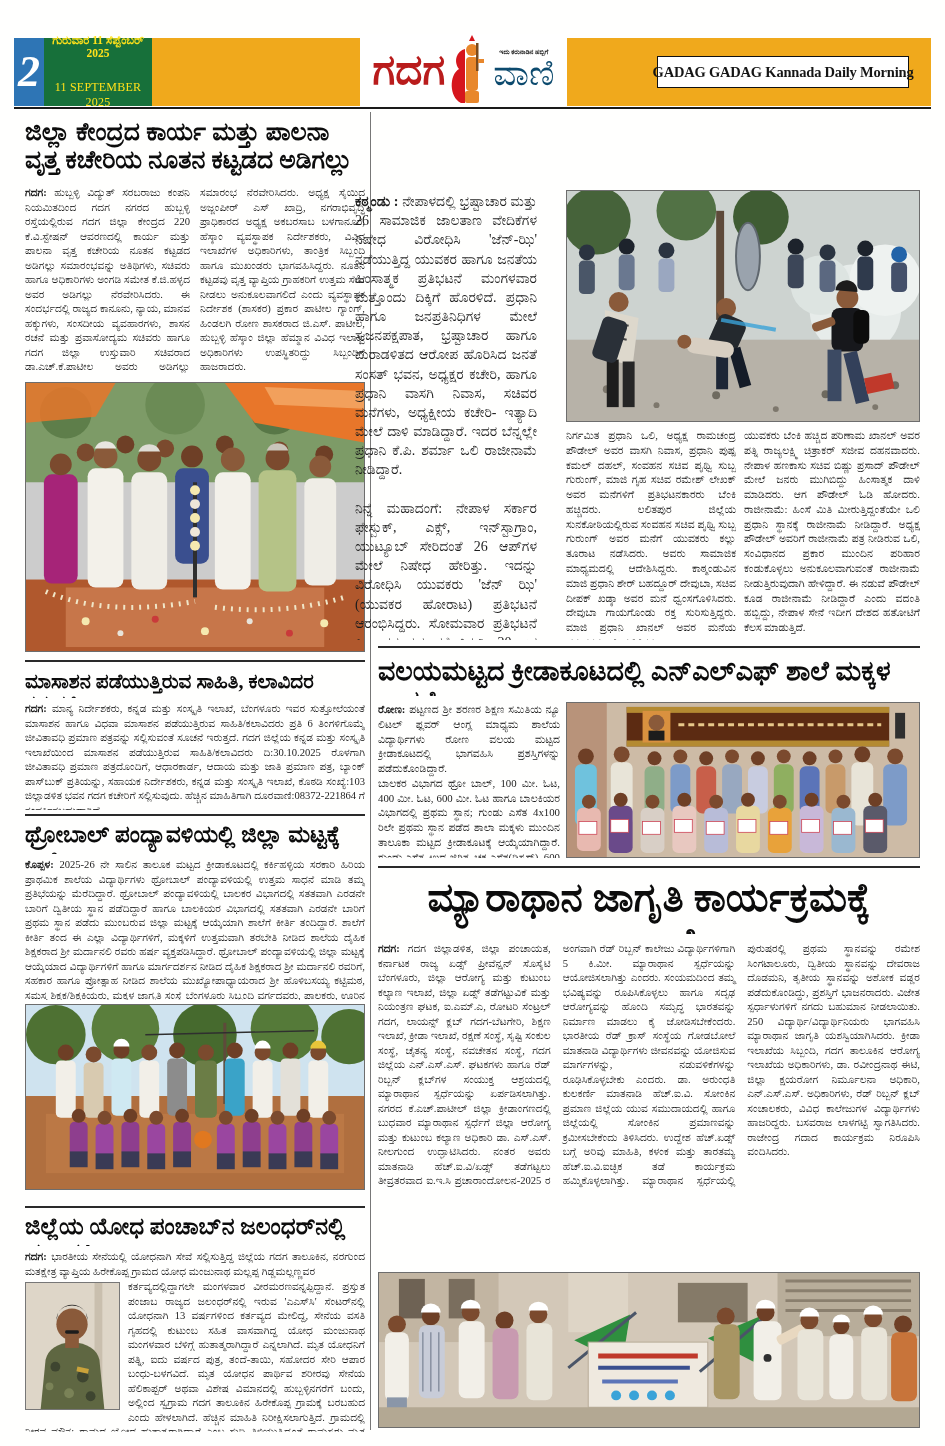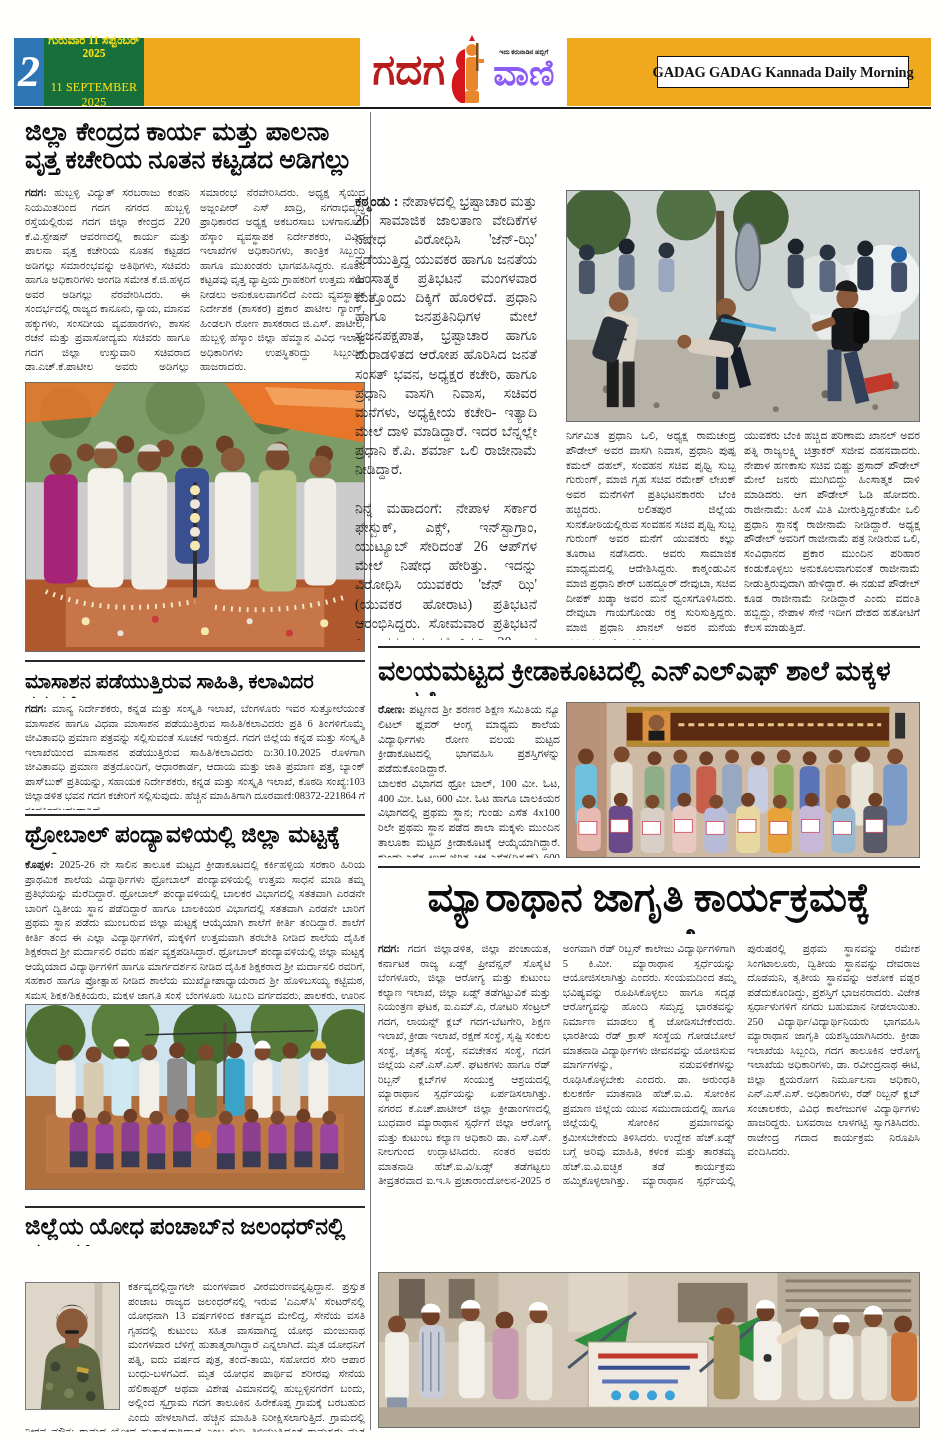--- a/index.html
+++ b/index.html
@@ -3,28 +3,28 @@
 <meta charset="utf-8">
 <style>
   *{margin:0;padding:0;box-sizing:border-box}
   html,body{width:945px;height:1446px;background:#fdfdfb;font-family:"Liberation Serif","DejaVu Serif",serif;color:#161616}
   #page{position:relative;width:945px;height:1446px;overflow:hidden;background:#fffffe}
   .abs{position:absolute}
   .clip{overflow:hidden}
   .band{left:14px;top:38px;width:917px;height:68px;background:#f0a91c}
   .pgbox{left:14px;top:38px;width:30px;height:68px;background:#2e75b5;display:flex;align-items:center;justify-content:center}
   .pgnum{color:#fff;font-size:44px;font-style:italic;font-weight:bold;line-height:1}
-  .datebox{left:44px;top:38px;width:100px;height:68px;background:#17703a;display:flex;flex-direction:column;align-items:center;justify-content:center;gap:20px;text-align:center}
+  .datebox{left:44px;top:38px;width:108px;height:68px;background:#17703a;display:flex;flex-direction:column;align-items:center;justify-content:center;gap:20px;text-align:center}
   .date-kn{color:#ffe11a;font-weight:bold;font-size:11.5px;line-height:1.1}
   .date-en{color:#ffe11a;font-weight:normal;font-size:12px;letter-spacing:.2px}
   .logobox{left:360px;top:34px;width:207px;height:72px;background:#fff;display:flex;align-items:center;justify-content:center;gap:2px}
   .logo-gadag{color:#b91c1c;font-weight:bold;font-size:42px;line-height:1}
   .logo-vani-wrap{display:flex;flex-direction:column;align-items:center;line-height:1}
   .logo-tagline{font-size:6.5px;color:#111;font-weight:bold;white-space:nowrap}
-  .logo-vani{color:#8b5cf6;font-weight:bold;font-size:36px;line-height:1}
+  .logo-vani{color:#0c4a6e;font-weight:normal;font-size:36px;line-height:1}
   .mastright{left:657px;top:56px;width:252px;height:32px;background:#fff;border:1.5px solid #111;display:flex;align-items:center;justify-content:center}
   .mastright span{font-weight:bold;font-size:14.5px;letter-spacing:-.2px;white-space:nowrap}
   .toprule{left:14px;top:107px;width:917px;height:2px;background:#1a1a1a}
   .vdiv{left:370px;top:112px;width:1px;height:1318px;background:#777}
   .hr{height:1.5px;background:#2a2a2a}
   .hl{font-weight:bold;color:#0c0c0c;line-height:1.12}
   .body-kn{font-size:10.6px;line-height:1.37;text-align:justify;color:#1d1d1d}
   .body-kn b{font-weight:bold}
   .cols2{column-count:2;column-gap:10px}
   .cols3{column-count:3;column-gap:12px}
@@ -208,20 +208,24 @@
           <rect x="270" y="148" width="18" height="16" fill="#3a3a55"></rect>
         <rect x="296" y="120" width="18" height="34" rx="5" fill="#9a46a0"></rect>
           <circle cx="305" cy="114" r="7" fill="#7b4a2e"></circle>
           <rect x="296" y="150" width="18" height="16" fill="#3a3a55"></rect>
       </g>
     </svg>
   </div>
   <div class="abs hr" style="left:25px;top:1206px;width:340px"></div>
 
   <div class="abs hl clip" style="left:25px;top:1214px;width:340px;height:32px;font-size:23px">ಜಿಲ್ಲೆಯ ಯೋಧ ಪಂಚಾಬ್‌ನ ಜಲಂಧರ್‌ನಲ್ಲಿ ಹುತಾತ್ಮ!</div>
+  <div class="abs body-kn clip" style="left:25px;top:1250px;width:340px;height:30px">
+    <b>ಗದಗ:</b>
+    <span>ಭಾರತೀಯ ಸೇನೆಯಲ್ಲಿ ಯೋಧನಾಗಿ ಸೇವೆ ಸಲ್ಲಿಸುತ್ತಿದ್ದ ಜಿಲ್ಲೆಯ ಗದಗ ತಾಲೂಕಿನ, ನರಗುಂದ ಮತಕ್ಷೇತ್ರ ವ್ಯಾಪ್ತಿಯ ಹಿರೇಕೊಪ್ಪ ಗ್ರಾಮದ ಯೋಧ ಮಂಜುನಾಥ ಮಲ್ಲಪ್ಪ ಗಿಡ್ಡಮಲ್ಲಣ್ಣವರ</span>
+  </div>
   <div class="abs body-kn clip" style="left:25px;top:1280px;width:340px;height:152px">
     <span class="soldier-float">
       <svg viewBox="0 0 95 128" preserveAspectRatio="none">
         <rect width="95" height="128" fill="#ded6c8"></rect>
         <rect x="70" y="0" width="8" height="128" fill="#c9bfae"></rect>
         <path d="M15 128 L20 78 Q24 62 47 60 Q71 62 75 78 L80 128 Z" fill="#5f6742"></path>
         <circle cx="30" cy="85" r="5" fill="#3e4530"></circle>
           <circle cx="58" cy="95" r="6" fill="#3e4530"></circle>
           <circle cx="44" cy="112" r="5" fill="#7a8257"></circle>
           <circle cx="66" cy="115" r="5" fill="#3e4530"></circle>

